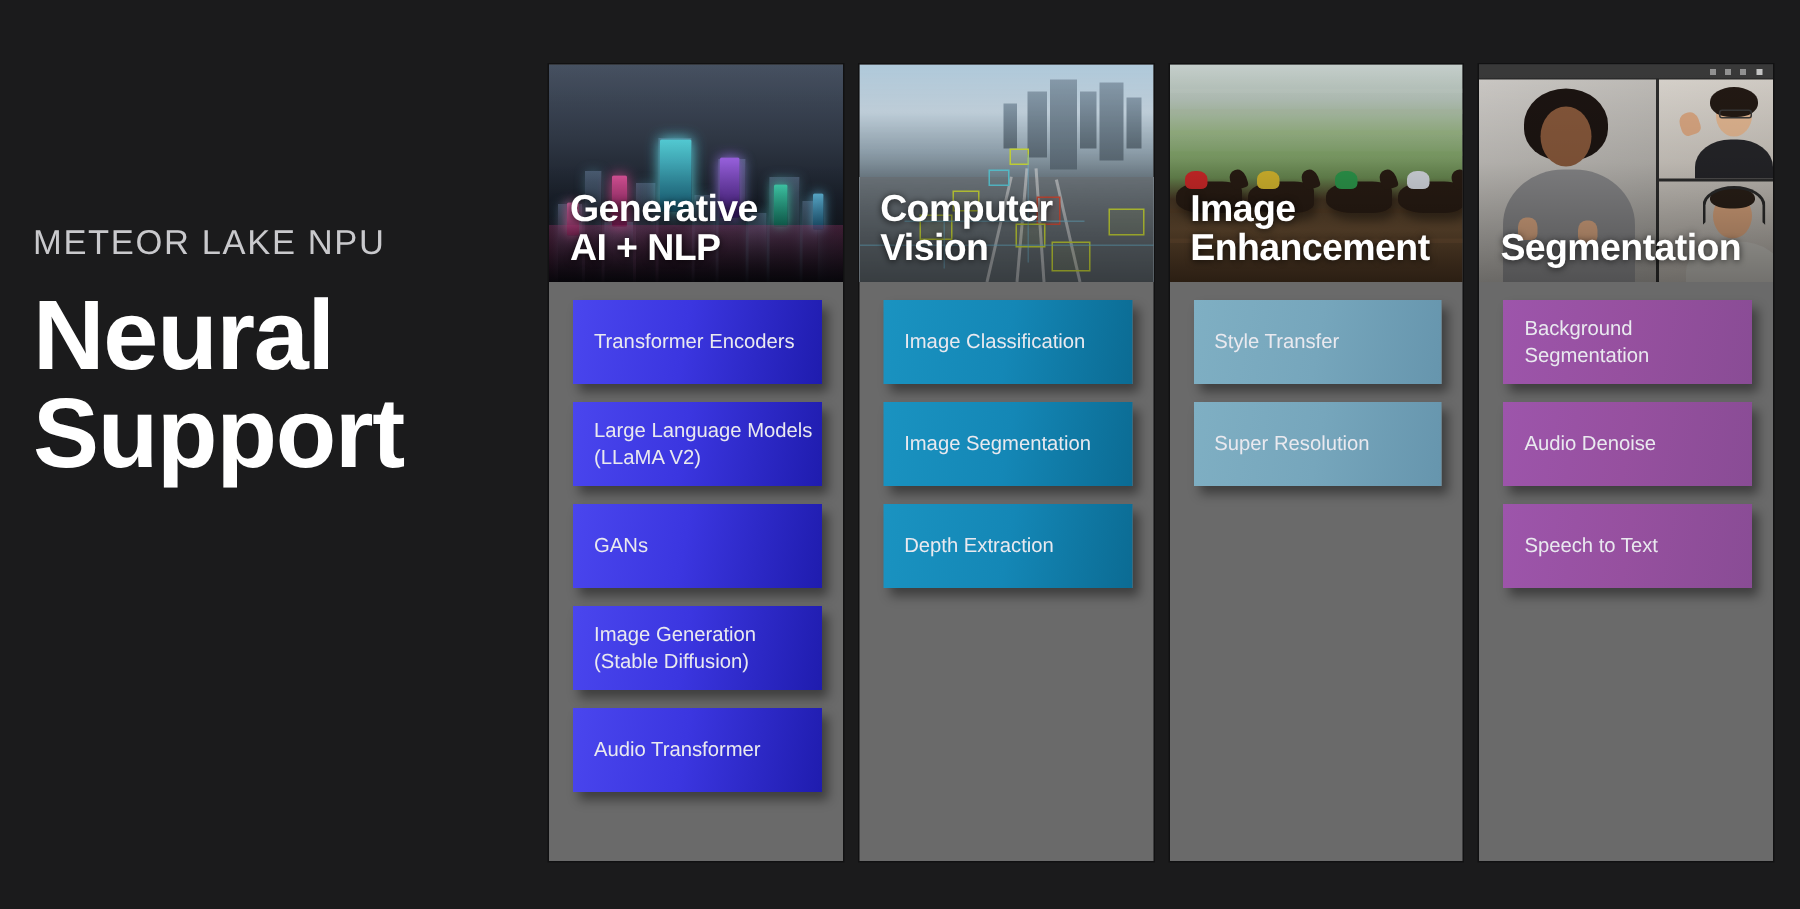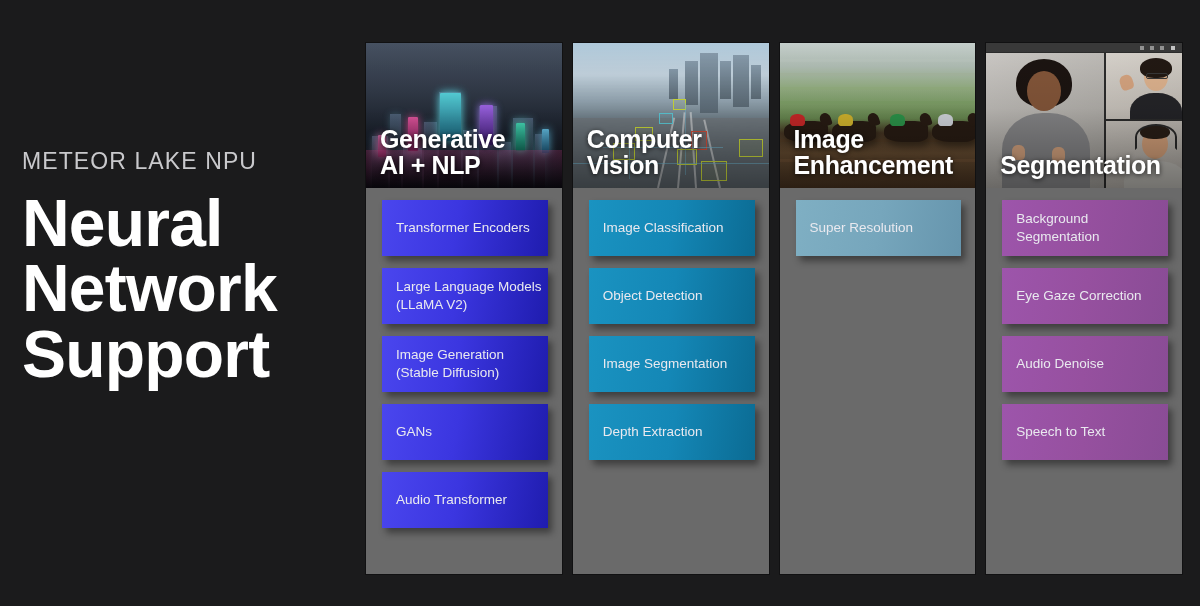--- a/index.html
+++ b/index.html
@@ -291,21 +291,20 @@
 </style>
 </head>
 <body>
 
 <div id="slide">
 
   <div id="left-block">
     <div id="eyebrow">METEOR LAKE NPU</div>
     <div id="headline">
       <span class="hl-line">Neural</span>
-      <span class="hl-line">Network</span>
       <span class="hl-line">Support</span>
     </div>
   </div>
 
   <div id="columns">
 
     <div class="column col-genai">
       <div class="col-head">
         <div class="art art-city">
           <div class="bld" style="left:6px;  width:16px; height:52px;"></div>
@@ -333,24 +332,24 @@
         </div>
       </div>
       <div class="col-body">
         <div class="card">
             <span class="ctext">Transformer Encoders</span>
           </div>
         <div class="card">
             <span class="ctext">Large Language Models (LLaMA V2)</span>
           </div>
         <div class="card">
+            <span class="ctext">GANs</span>
+          </div>
+        <div class="card">
             <span class="ctext">Image Generation (Stable Diffusion)</span>
-          </div>
-        <div class="card">
-            <span class="ctext">GANs</span>
           </div>
         <div class="card">
             <span class="ctext">Audio Transformer</span>
           </div>
       </div>
     </div>
 
     <div class="column col-cv">
       <div class="col-head">
         <div class="art art-road">
@@ -382,23 +381,20 @@
         <div class="col-title">
           <span class="t-line">Computer</span>
           <span class="t-line">Vision</span>
         </div>
       </div>
       <div class="col-body">
         <div class="card">
             <span class="ctext">Image Classification</span>
           </div>
         <div class="card">
-            <span class="ctext">Object Detection</span>
-          </div>
-        <div class="card">
             <span class="ctext">Image Segmentation</span>
           </div>
         <div class="card">
             <span class="ctext">Depth Extraction</span>
           </div>
       </div>
     </div>
 
     <div class="column col-imgenh">
       <div class="col-head">
@@ -419,20 +415,23 @@
           <div class="jockey" style="left:158px; bottom:62px; background:#dfe3ea;"></div>
         </div>
         <div class="vignette"></div>
         <div class="col-title">
           <span class="t-line">Image</span>
           <span class="t-line">Enhancement</span>
         </div>
       </div>
       <div class="col-body">
         <div class="card">
+            <span class="ctext">Style Transfer</span>
+          </div>
+        <div class="card">
             <span class="ctext">Super Resolution</span>
           </div>
       </div>
     </div>
 
     <div class="column col-collab">
       <div class="col-head">
         <div class="art art-call">
           <div class="chrome"></div>
           <div class="ctl" style="right:38px;"></div>
@@ -466,23 +465,20 @@
         <div class="vignette"></div>
         <div class="col-title">
           <span class="t-line">Segmentation</span>
         </div>
       </div>
       <div class="col-body">
         <div class="card">
             <span class="ctext">Background Segmentation</span>
           </div>
         <div class="card">
-            <span class="ctext">Eye Gaze Correction</span>
-          </div>
-        <div class="card">
             <span class="ctext">Audio Denoise</span>
           </div>
         <div class="card">
             <span class="ctext">Speech to Text</span>
           </div>
       </div>
     </div>
 
   </div>
 </div>

